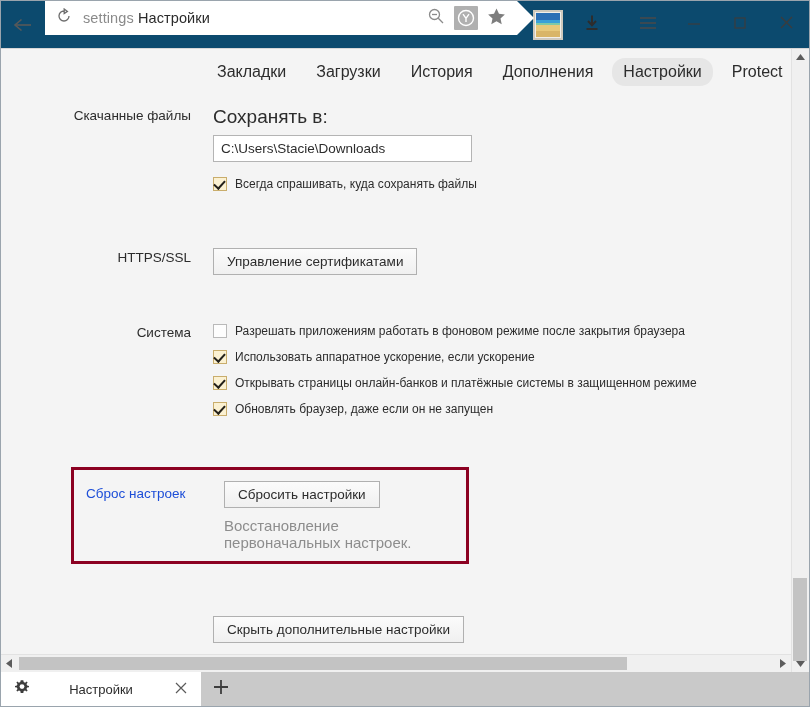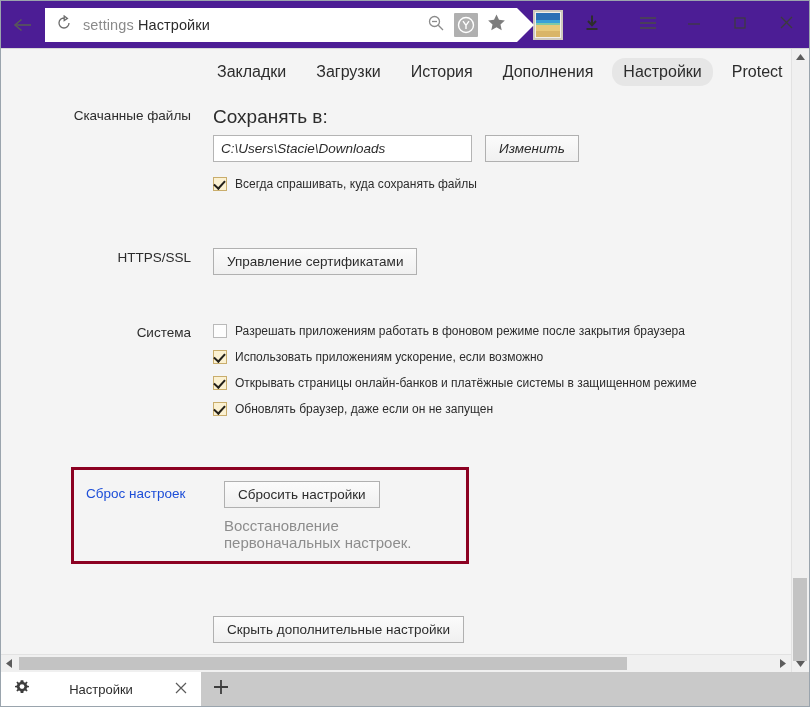--- a/index.html
+++ b/index.html
@@ -22,23 +22,23 @@
     box-sizing: border-box;
     border: 1px solid #9aa4ad;
     background: #ffffff;
     display: flex;
     flex-direction: column;
   }
 
   
   .titlebar {
     height: 47px;
-    background: #4c1d95;
-    display: flex;
-    align-items: center;
+    background: #0c4a6e;
+    display: flex;
+    align-items: flex-start;
     flex: 0 0 auto;
     position: relative;
   }
   .nav-back {
     width: 44px;
     height: 47px;
     display: flex;
     align-items: center;
     justify-content: center;
   }
@@ -194,21 +194,20 @@
     flex: 1 1 auto;
   }
   .sub-label {
     font-size: 19px;
     color: #2c2c2c;
     margin-bottom: 7px;
   }
   .row-inline {
     display: flex;
     align-items: center;
-    font-style: italic;
   }
   .txtinput {
     width: 259px;
     height: 27px;
     box-sizing: border-box;
     border: 1px solid #b4b4b4;
     background: #ffffff;
     font-size: 13.5px;
     color: #2c2c2c;
     padding: 0 7px;
@@ -486,21 +485,20 @@
         <div class="navtab">Protect</div>
         <div class="navtab">Другие устройства</div>
       </div>
 
       <div class="srow" style="margin-top:12px;">
         <div class="slabel">Скачанные файлы</div>
         <div class="sfield">
           <div class="sub-label">Сохранять в:</div>
           <div class="row-inline">
             <div class="txtinput">C:\Users\Stacie\Downloads</div>
-            <div class="btn gap-l">Изменить</div>
           </div>
           <div class="cbrow" style="margin-top:14px;">
             <div class="cbox on"></div>
             <div class="cblabel">Всегда спрашивать, куда сохранять файлы</div>
           </div>
         </div>
       </div>
 
       <div class="srow" style="margin-top:46px;">
         <div class="slabel">HTTPS/SSL</div>
@@ -511,21 +509,21 @@
 
       <div class="srow" style="margin-top:48px;">
         <div class="slabel">Система</div>
         <div class="sfield">
           <div class="cbrow">
             <div class="cbox off"></div>
             <div class="cblabel">Разрешать приложениям работать в фоновом режиме после закрытия браузера</div>
           </div>
           <div class="cbrow">
             <div class="cbox on"></div>
-            <div class="cblabel">Использовать приложениям ускорение, если возможно</div>
+            <div class="cblabel">Использовать аппаратное ускорение, если ускорение</div>
           </div>
           <div class="cbrow">
             <div class="cbox on"></div>
             <div class="cblabel">Открывать страницы онлайн-банков и платёжные системы в защищенном режиме</div>
           </div>
           <div class="cbrow">
             <div class="cbox on"></div>
             <div class="cblabel">Обновлять браузер, даже если он не запущен</div>
           </div>
         </div>

